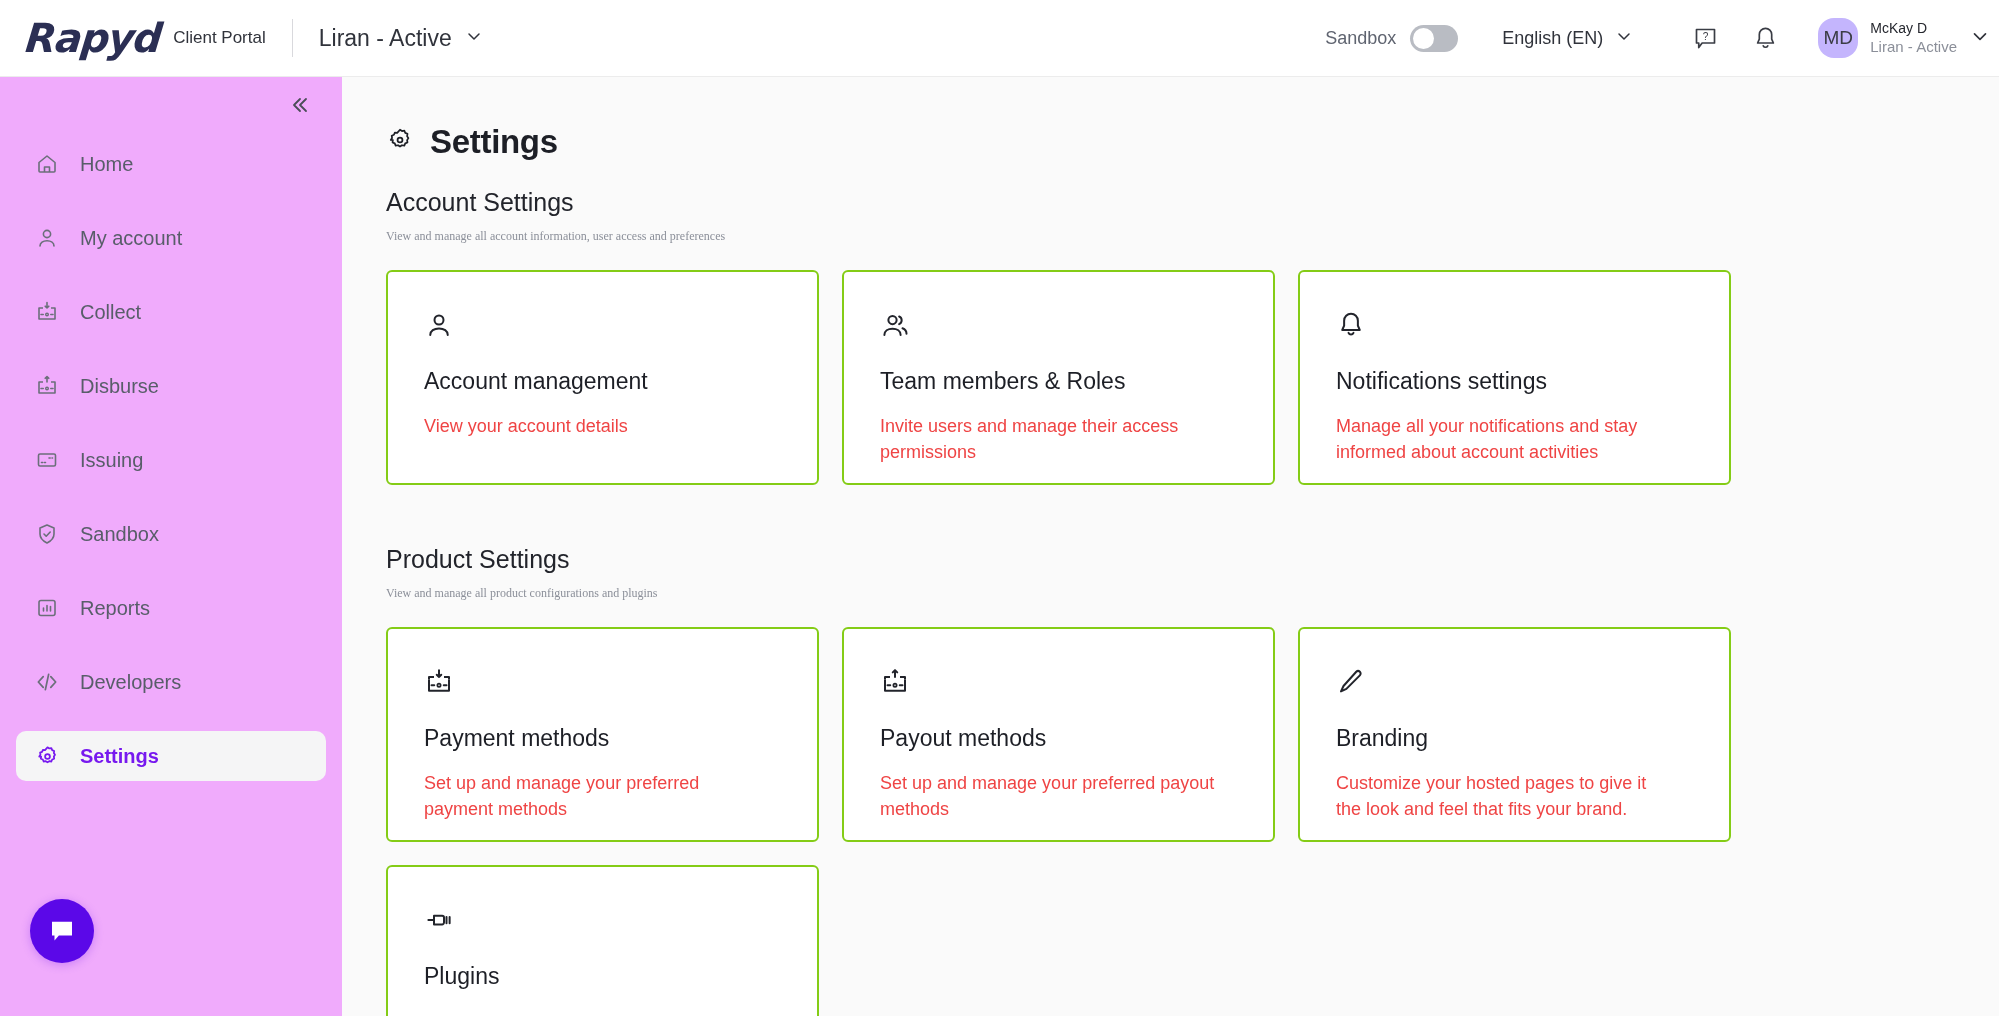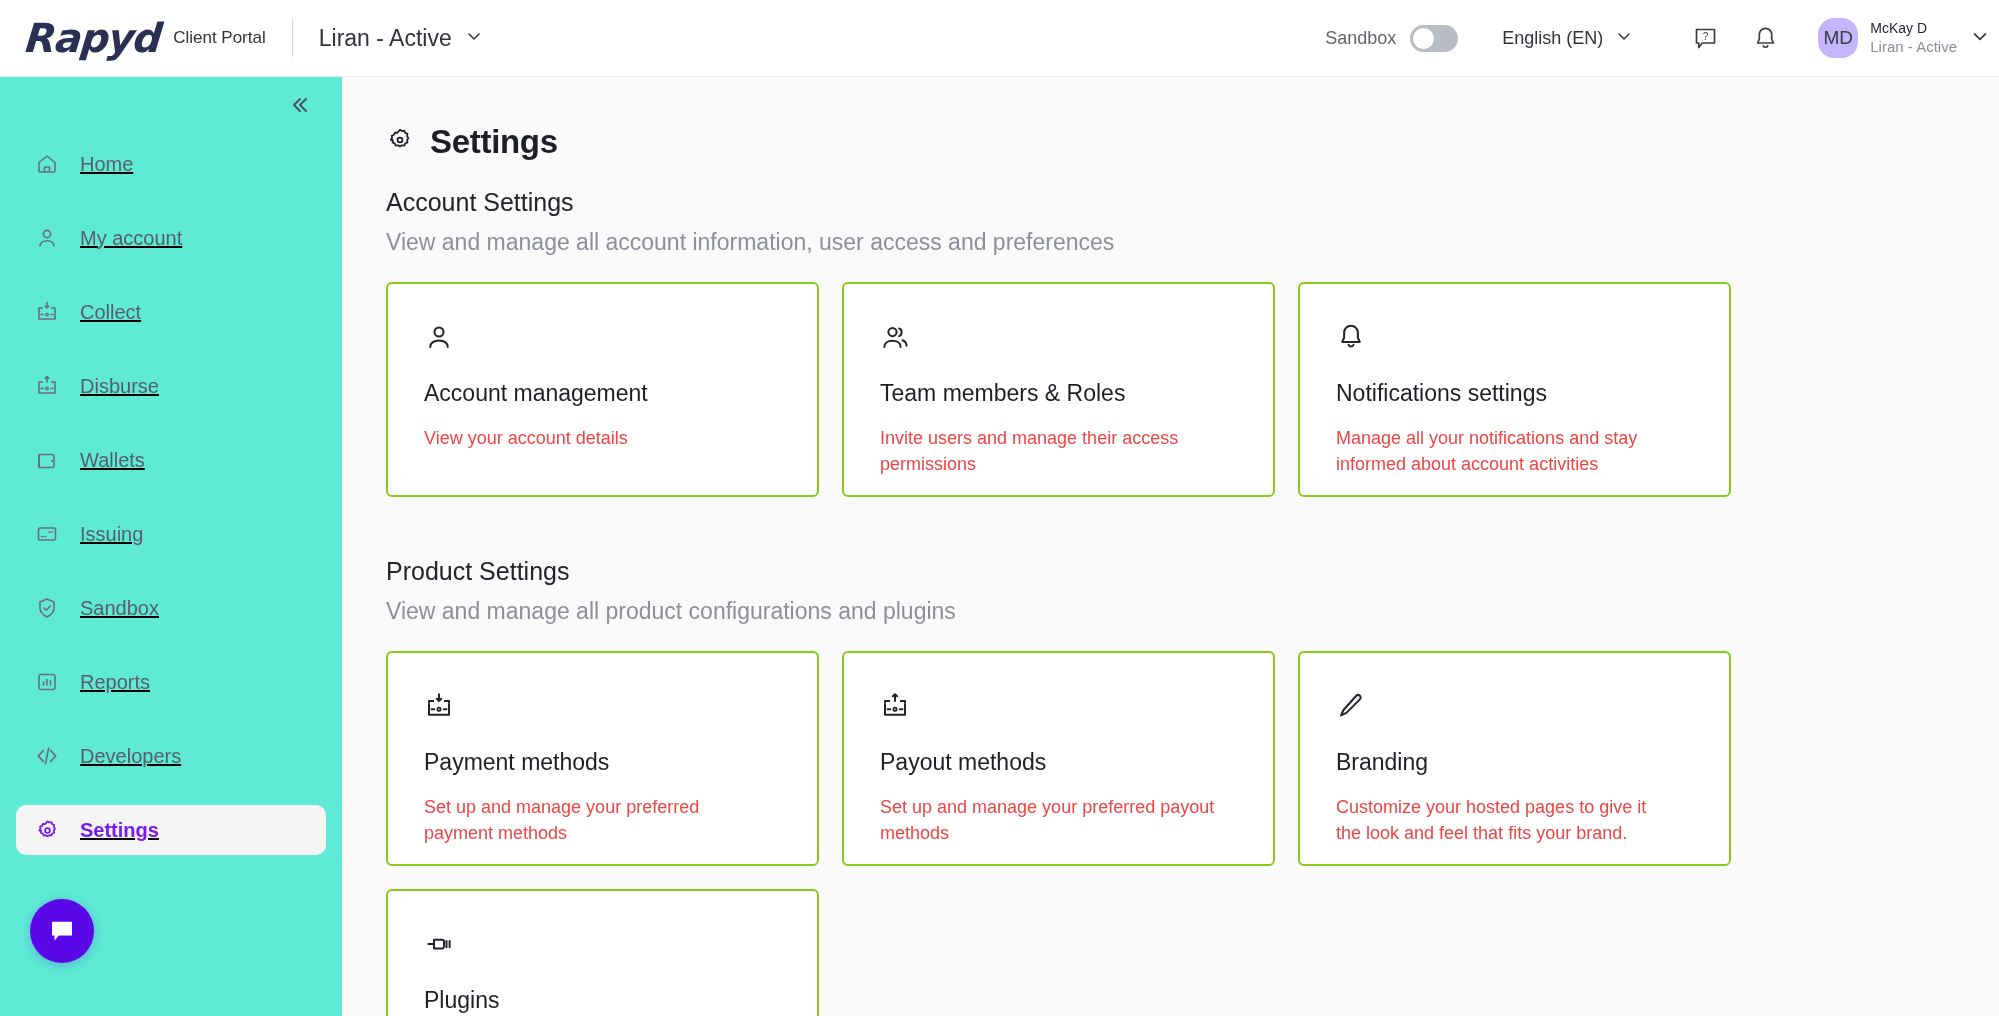--- a/index.html
+++ b/index.html
@@ -60,23 +60,22 @@
     font-size: 19px; font-weight: 400; flex: none;
   }
   .user-lines { display: flex; flex-direction: column; line-height: 1.15; }
   .user-name { font-size: 14px; color: #26282f; }
   .user-sub { font-size: 15px; color: #8b8f99; margin-top: 2px; }
 
   
   .sidebar {
     position: absolute; top: 77px; left: 0;
     width: 343px; height: 939px;
-    background: #5eead4;
+    background: #f0abfc;
     border-right: 1px solid #ececec;
-    text-decoration: underline;
   }
   .collapse-row { height: 56px; display: flex; align-items: center; justify-content: flex-end; padding-right: 28px; }
   .collapse-btn { cursor: pointer; width: 30px; height: 30px; display: flex; align-items: center; justify-content: center; }
   .nav { padding: 6px 16px 0 16px; }
   .nav-item {
     display: flex; align-items: center; gap: 20px;
     height: 50px; padding-left: 18px; border-radius: 10px;
     cursor: pointer; margin-bottom: 24px;
   }
   .nav-item .nav-label { font-size: 20px; color: #585d69; }
@@ -97,21 +96,21 @@
     width: 1657px; height: 939px;
     background: #fafafa;
     overflow: hidden;
   }
   .content-inner { padding: 46px 0 0 44px; }
 
   .page-title-row { display: flex; align-items: center; gap: 16px; margin-bottom: 27px; }
   .page-title { font-size: 33px; font-weight: 700; color: #1d1f26; letter-spacing: -0.3px; }
 
   .section-title { font-size: 25px; color: #22242b; font-weight: 400; margin-bottom: 12px; }
-  .section-sub { font-size: 23px; color: #8b8f99; margin-bottom: 26px; }
+  .section-sub { font-size: 12px; color: #8b8f99; margin-bottom: 26px; font-family: Liberation Serif, serif; }
 
   .card-grid { display: flex; gap: 23px; flex-wrap: wrap; width: 1345px; }
   .card {
     width: 433px; height: 215px;
     background: #ffffff; border: 2px solid #84cc16; border-radius: 6px;
     padding: 36px 32px 0 36px; cursor: pointer;
   }
   .card-icon { height: 34px; margin-bottom: 26px; display: flex; align-items: center; }
   .card-title { font-size: 23px; color: #1d1f26; font-weight: 400; margin-bottom: 18px; }
   .card-desc { font-size: 18px; color: #ef4444; line-height: 1.45; max-width: 340px; }
@@ -232,30 +231,20 @@
           <path d="M4 10v9h16v-9" stroke="#6b6f7a" stroke-width="1.6" stroke-linejoin="round"></path>
           <path d="M4 10V8h4M20 10V8h-4" stroke="#6b6f7a" stroke-width="1.6" stroke-linejoin="round"></path>
           <path d="M12 8V2.5m0 0l-1.8 1.8M12 2.5l1.8 1.8" stroke="#6b6f7a" stroke-width="1.6" stroke-linecap="round" stroke-linejoin="round"></path>
           <circle cx="12" cy="14.5" r="1.3" stroke="#6b6f7a" stroke-width="1.4"></circle>
           <path d="M6 14.5h2.2M15.8 14.5H18" stroke="#6b6f7a" stroke-width="1.6" stroke-linecap="round"></path>
         </svg>
       </span>
       <span class="nav-label">Disburse</span>
     </div>
 
-    <div class="nav-item">
-      <span class="nav-icon">
-        <svg width="24" height="24" viewBox="0 0 24 24" fill="none">
-            <path d="M4 6.5h13a2 2 0 0 1 2 2V18a1.5 1.5 0 0 1-1.5 1.5H4z" stroke="#6b6f7a" stroke-width="1.6" stroke-linejoin="round"></path>
-            <path d="M4 6.5v13" stroke="#6b6f7a" stroke-width="1.6"></path>
-            <circle cx="17" cy="13" r="1.1" fill="#6b6f7a"></circle>
-          </svg>
-      </span>
-      <span class="nav-label">Wallets</span>
-    </div>
 
     <div class="nav-item">
       <span class="nav-icon">
         <svg width="24" height="24" viewBox="0 0 24 24" fill="none">
             <rect x="3.5" y="6" width="17" height="12" rx="1.5" stroke="#6b6f7a" stroke-width="1.6"></rect>
             <path d="M6.5 14.5h4M14 10h3.5" stroke="#6b6f7a" stroke-width="1.6" stroke-linecap="round" stroke-dasharray="1.2 1.8"></path>
           </svg>
       </span>
       <span class="nav-label">Issuing</span>
     </div>

